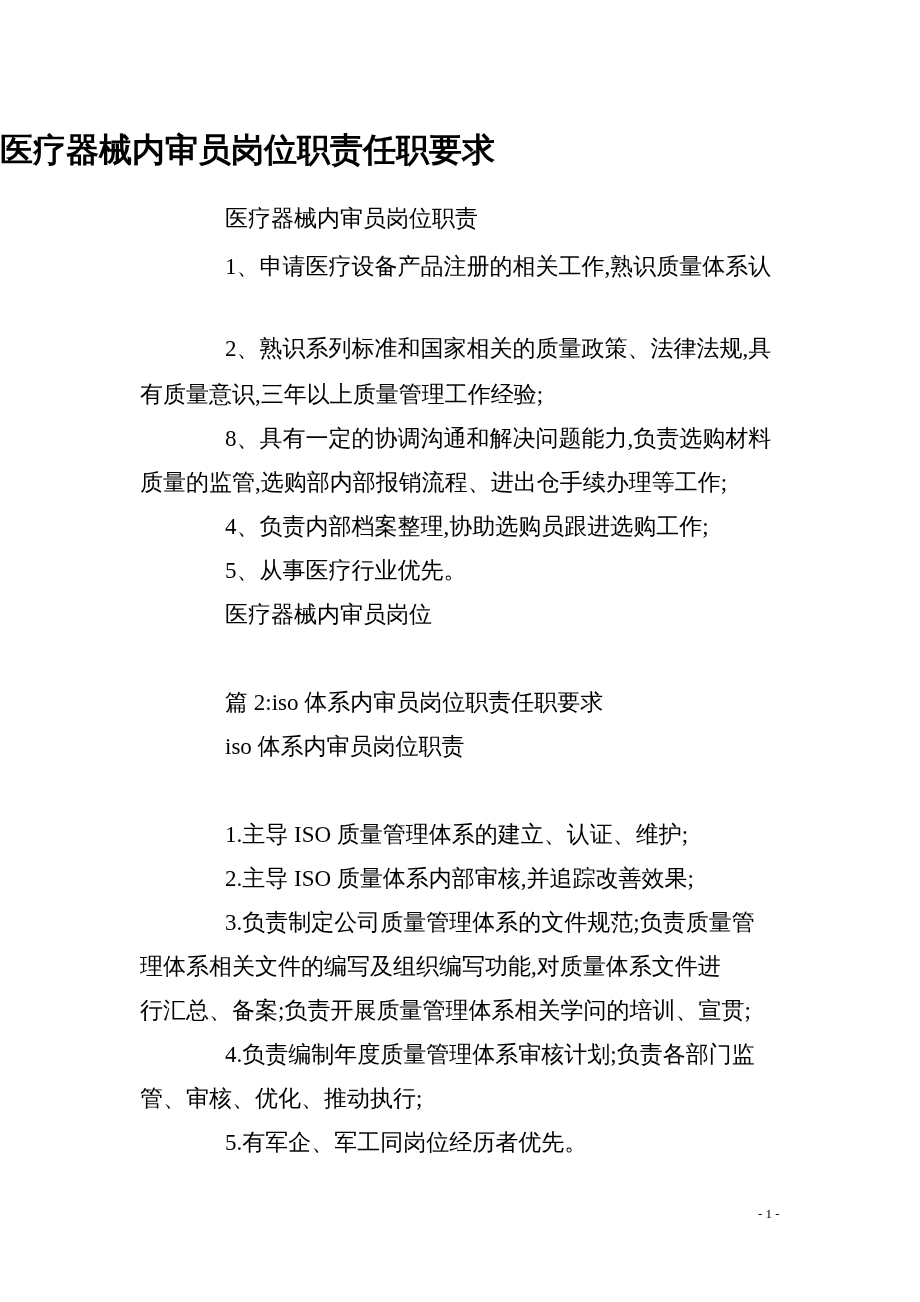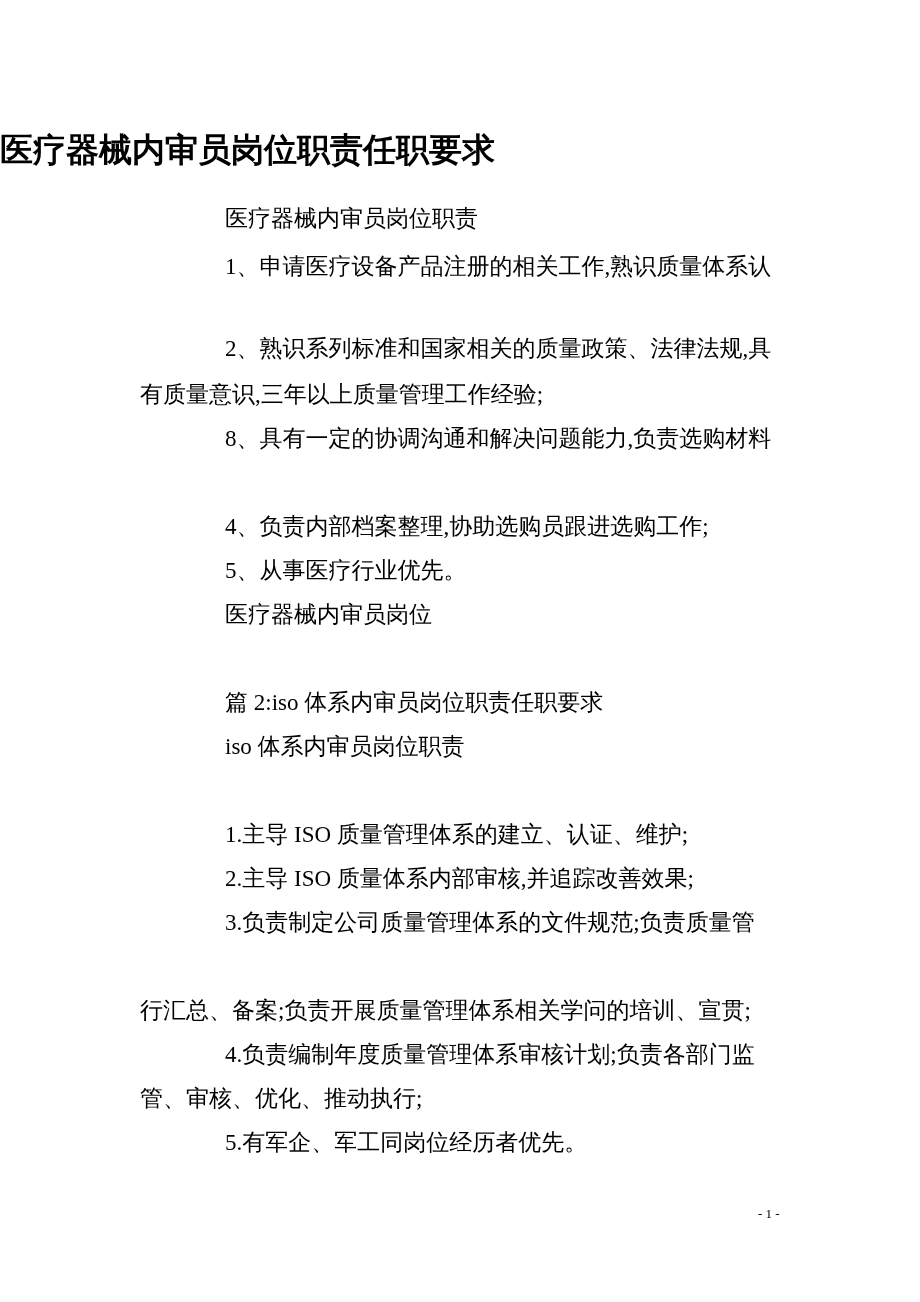--- a/index.html
+++ b/index.html
@@ -22,32 +22,34 @@
   <div class="title">医疗器械内审员岗位职责任职要求</div>
 
   <div class="line ind" style="top:204px">医疗器械内审员岗位职责</div>
 
   <div class="line ind" style="top:252px">1、申请医疗设备产品注册的相关工作,熟识质量体系认</div>
 
   <div class="line ind" style="top:334px">2、熟识系列标准和国家相关的质量政策、法律法规,具</div>
   <div class="line" style="top:380px">有质量意识,三年以上质量管理工作经验;</div>
 
   <div class="line ind" style="top:424px">8、具有一定的协调沟通和解决问题能力,负责选购材料</div>
+  <div class="line" style="top:468px">质量的监管,选购部内部报销流程、进出仓手续办理等工作;</div>
 
   <div class="line ind" style="top:512px">4、负责内部档案整理,协助选购员跟进选购工作;</div>
   <div class="line ind" style="top:556px">5、从事医疗行业优先。</div>
   <div class="line ind" style="top:600px">医疗器械内审员岗位</div>
 
   <div class="line ind" style="top:688px">篇 2:iso 体系内审员岗位职责任职要求</div>
   <div class="line ind" style="top:732px">iso 体系内审员岗位职责</div>
 
   <div class="line ind" style="top:820px">1.主导 ISO 质量管理体系的建立、认证、维护;</div>
   <div class="line ind" style="top:864px">2.主导 ISO 质量体系内部审核,并追踪改善效果;</div>
 
   <div class="line ind" style="top:908px">3.负责制定公司质量管理体系的文件规范;负责质量管</div>
+  <div class="line" style="top:952px">理体系相关文件的编写及组织编写功能,对质量体系文件进</div>
   <div class="line" style="top:996px">行汇总、备案;负责开展质量管理体系相关学问的培训、宣贯;</div>
 
   <div class="line ind" style="top:1040px">4.负责编制年度质量管理体系审核计划;负责各部门监</div>
   <div class="line" style="top:1084px">管、审核、优化、推动执行;</div>
 
   <div class="line ind" style="top:1128px">5.有军企、军工同岗位经历者优先。</div>
 
   <div class="pagenum">- 1 -</div>
 </div>
 

